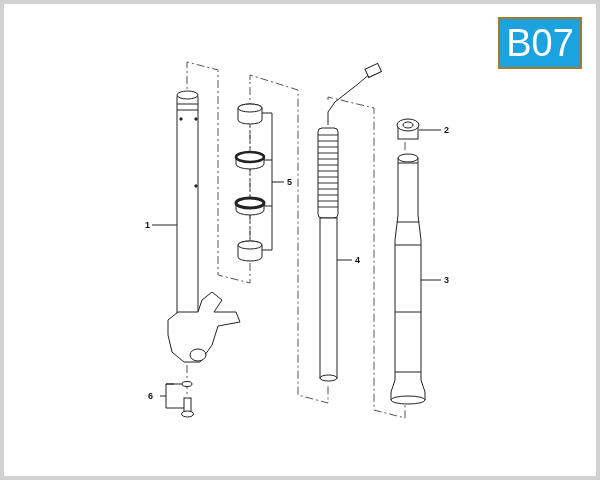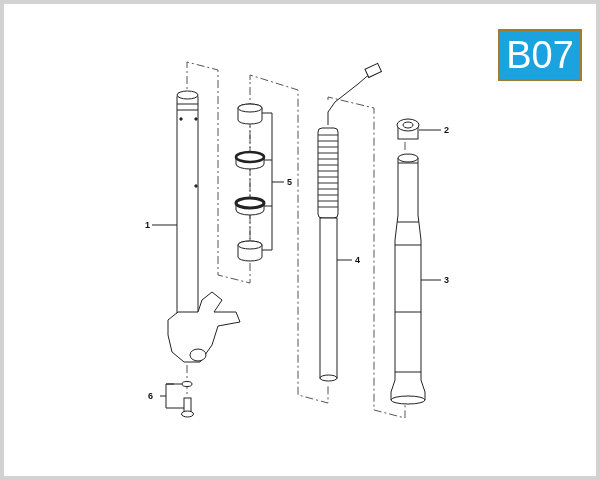--- a/index.html
+++ b/index.html
@@ -1,18 +1,18 @@
 <!DOCTYPE html>
 <html><head>
 <meta charset="utf-8">
 <style>
   html,body{margin:0;padding:0;background:#fff;}
   body{width:600px;height:480px;position:relative;overflow:hidden;font-family:"Liberation Sans",sans-serif;}
   .frame{position:absolute;left:0;top:0;width:600px;height:480px;box-sizing:border-box;border:4px solid #d2d2d2;background:#fff;}
-  .badge{position:absolute;left:498px;top:29px;width:84px;height:52px;box-sizing:border-box;background:#1ba3e0;border:2px solid #a57a2a;color:#fff;font-size:38px;line-height:48px;text-align:center;letter-spacing:0px;}
+  .badge{position:absolute;left:498px;top:17px;width:84px;height:52px;box-sizing:border-box;background:#1ba3e0;border:2px solid #a57a2a;color:#fff;font-size:38px;line-height:48px;text-align:center;letter-spacing:0px;}
   .callout{position:absolute;font-size:9px;font-weight:bold;color:#111;}
   svg{position:absolute;left:0;top:0;}
 </style>
 </head>
 <body>
 
 <div class="frame"></div>
 
 <svg width="600" height="480" viewBox="0 0 600 480">
   <g fill="#fff" stroke="#222" stroke-width="1">

